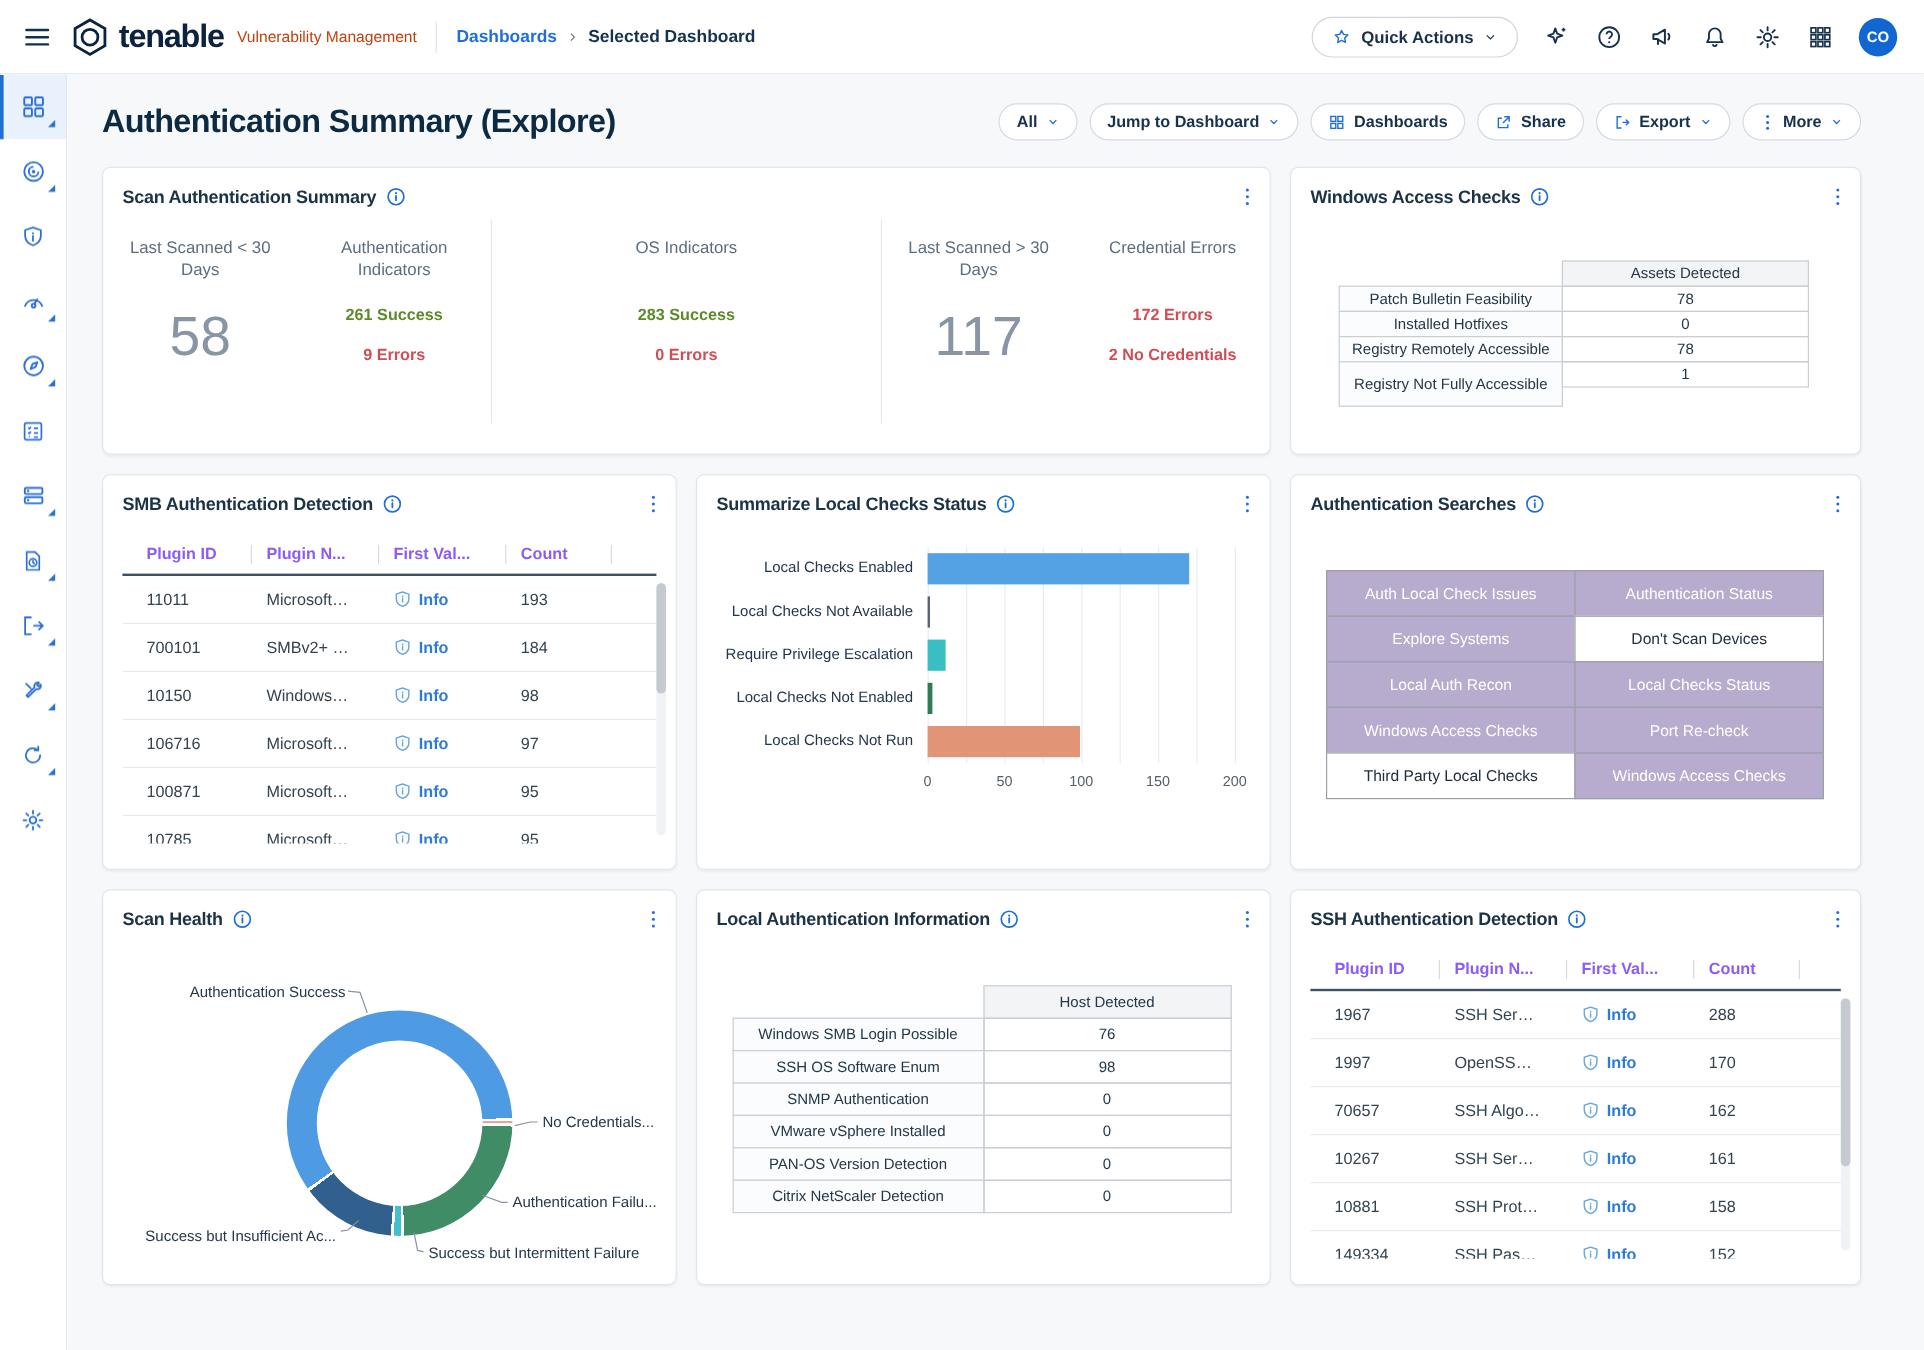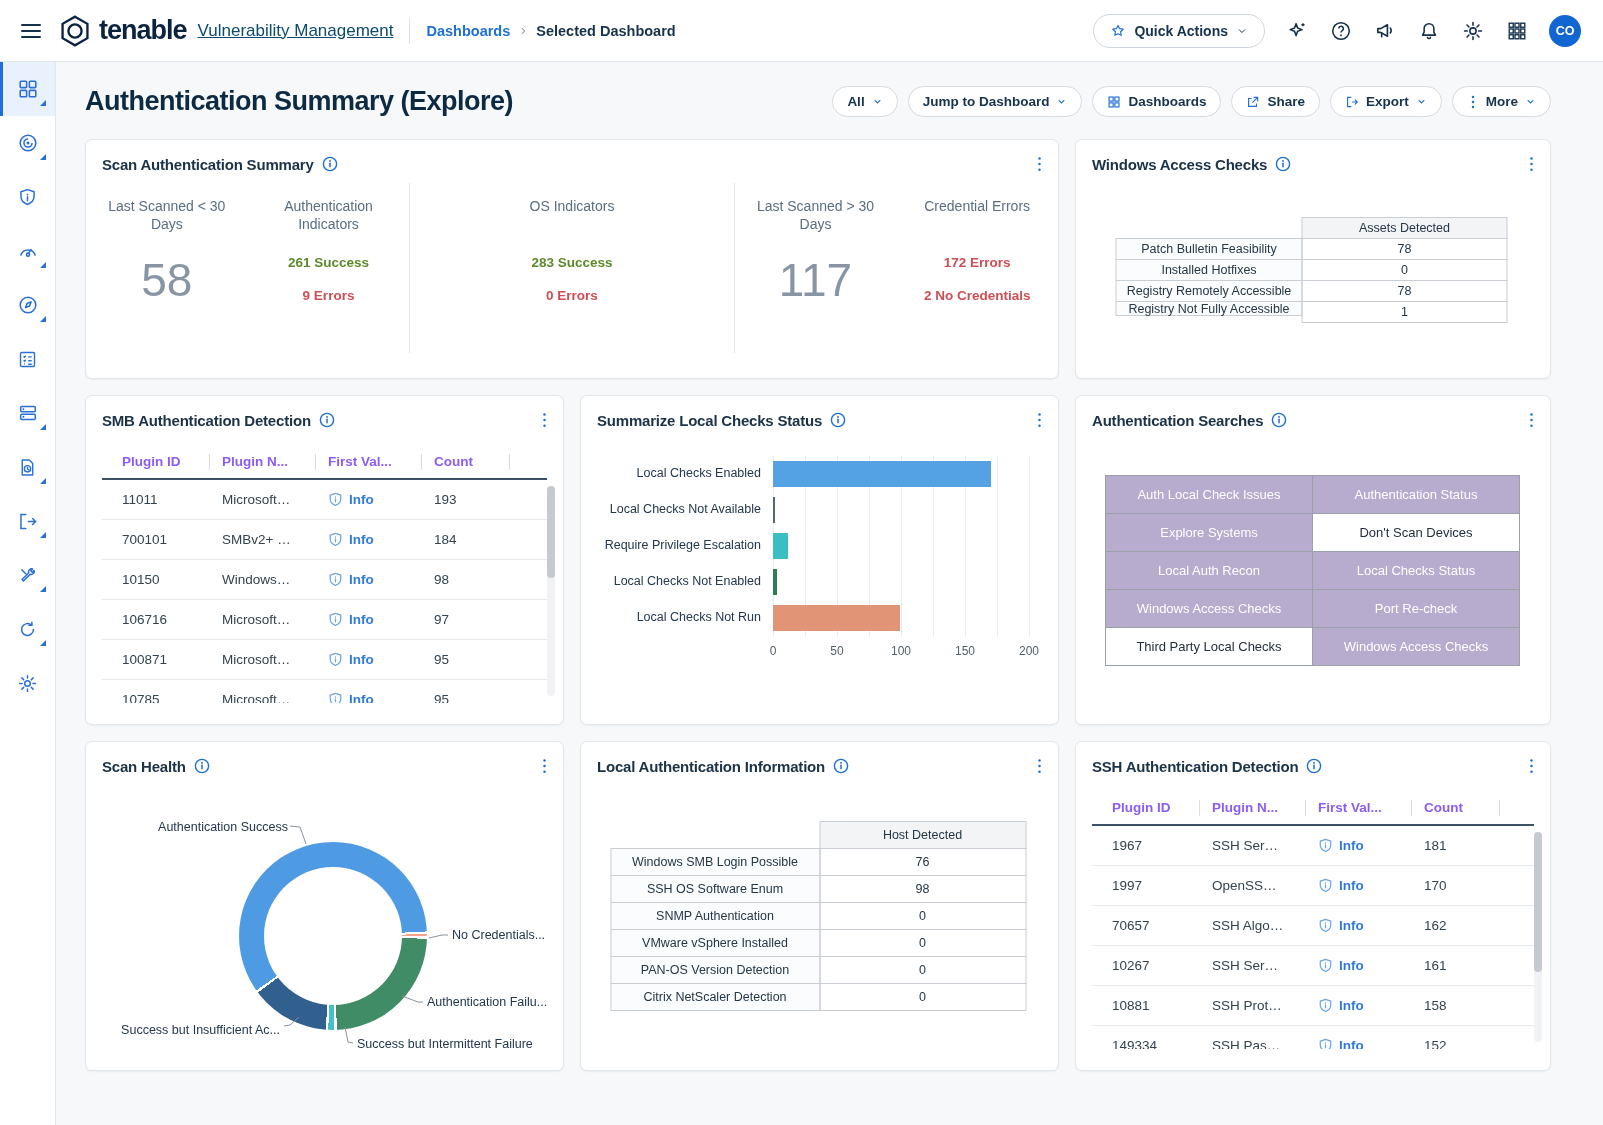--- a/index.html
+++ b/index.html
@@ -5,21 +5,21 @@
   * { margin:0; padding:0; box-sizing:border-box; }
   html,body { width:1603px; height:1125px; overflow:hidden;
     font-family:"Liberation Sans", sans-serif; background:#f6f8fa; color:#17314a; }
 
   
   .topbar { position:fixed; left:0; top:0; width:1603px; height:62px; background:#fff;
     border-bottom:1px solid #e3e7ec; display:flex; align-items:center; z-index:30; }
   .hamburger { margin-left:16px; width:30px; height:30px; display:flex; align-items:center; justify-content:center; cursor:pointer; }
   .brand { display:flex; align-items:center; margin-left:12px; gap:7px; }
   .brand-name { font-size:27px; font-weight:800; letter-spacing:-1px; color:#0c2340; }
-  .brand-prod { font-size:17px; color:#0c4a6e; margin-left:4px;text-decoration:underline; }
+  .brand-prod { font-size:13px; color:#c2410c; margin-left:4px; }
   .top-divider { width:1px; height:26px; background:#dfe3e8; margin:0 16px; }
   .crumb { display:flex; align-items:center; gap:8px; font-size:14.5px; }
   .crumb-parent { color:#1f6fd6; font-weight:700; cursor:pointer; }
   .crumb-sep { color:#6b7785; font-size:12px; }
   .crumb-current { color:#16324d; font-weight:600; }
   .top-right { margin-left:auto; display:flex; align-items:center; gap:20px; padding-right:22px; }
   .qa-btn { display:flex; align-items:center; gap:8px; height:34px; padding:0 16px; border:1px solid #cfd6dd;
     border-radius:17px; background:#fff; font-size:14px; font-weight:600; color:#16324d; cursor:pointer; }
   .top-icon { width:24px; height:24px; display:flex; align-items:center; justify-content:center; cursor:pointer; }
   .avatar { width:32px; height:32px; border-radius:50%; background:#1266d1; color:#fff; font-size:12.5px;
@@ -443,21 +443,21 @@
           </div>
           <div style="display: flex;">
             <div class="kv-cell kv-label" style="width: 187px; height: 22px;">Installed Hotfixes</div>
             <div class="kv-cell" style="width: 206px; height: 22px;">0</div>
           </div>
           <div style="display: flex;">
             <div class="kv-cell kv-label" style="width: 187px; height: 22px;">Registry Remotely Accessible</div>
             <div class="kv-cell" style="width: 206px; height: 22px;">78</div>
           </div>
           <div style="display: flex;">
-            <div class="kv-cell kv-label" style="width: 187px; height: 15px;">Registry Not Fully Accessible</div>
+            <div class="kv-cell kv-label" style="width: 187px; height: 38px;">Registry Not Fully Accessible</div>
             <div class="kv-cell" style="width: 206px; height: 22px;">1</div>
           </div>
         </div>
     </div>
 
     <div class="card">
       <div class="card-head">
         <span class="card-title">SMB Authentication Detection</span>
         <span class="info-ic">
             <svg width="16" height="16" viewBox="0 0 16 16">
@@ -762,21 +762,21 @@
               <span class="cell c1">1967</span>
               <span class="cell c2">SSH Ser…</span>
               <span class="cell c3">
                 <svg width="15" height="15" viewBox="0 0 16 16">
                   <path d="M8 1.4l5.6 1.9v4.1c0 3.2-2.2 5.6-5.6 6.8-3.4-1.2-5.6-3.6-5.6-6.8V3.3z" fill="none" stroke="#6aa7e0" stroke-width="1.3" stroke-linejoin="round"></path>
                   <circle cx="8" cy="5.4" r="0.8" fill="#6aa7e0"></circle>
                   <path d="M8 7.2v3.2" stroke="#6aa7e0" stroke-width="1.3" stroke-linecap="round"></path>
                 </svg>
                 <span class="info-link">Info</span>
               </span>
-              <span class="cell c4">181</span>
+              <span class="cell c4">288</span>
             </div>
             <div class="prow">
               <span class="cell c1">1997</span>
               <span class="cell c2">OpenSS…</span>
               <span class="cell c3">
                 <svg width="15" height="15" viewBox="0 0 16 16">
                   <path d="M8 1.4l5.6 1.9v4.1c0 3.2-2.2 5.6-5.6 6.8-3.4-1.2-5.6-3.6-5.6-6.8V3.3z" fill="none" stroke="#6aa7e0" stroke-width="1.3" stroke-linejoin="round"></path>
                   <circle cx="8" cy="5.4" r="0.8" fill="#6aa7e0"></circle>
                   <path d="M8 7.2v3.2" stroke="#6aa7e0" stroke-width="1.3" stroke-linecap="round"></path>
                 </svg>

